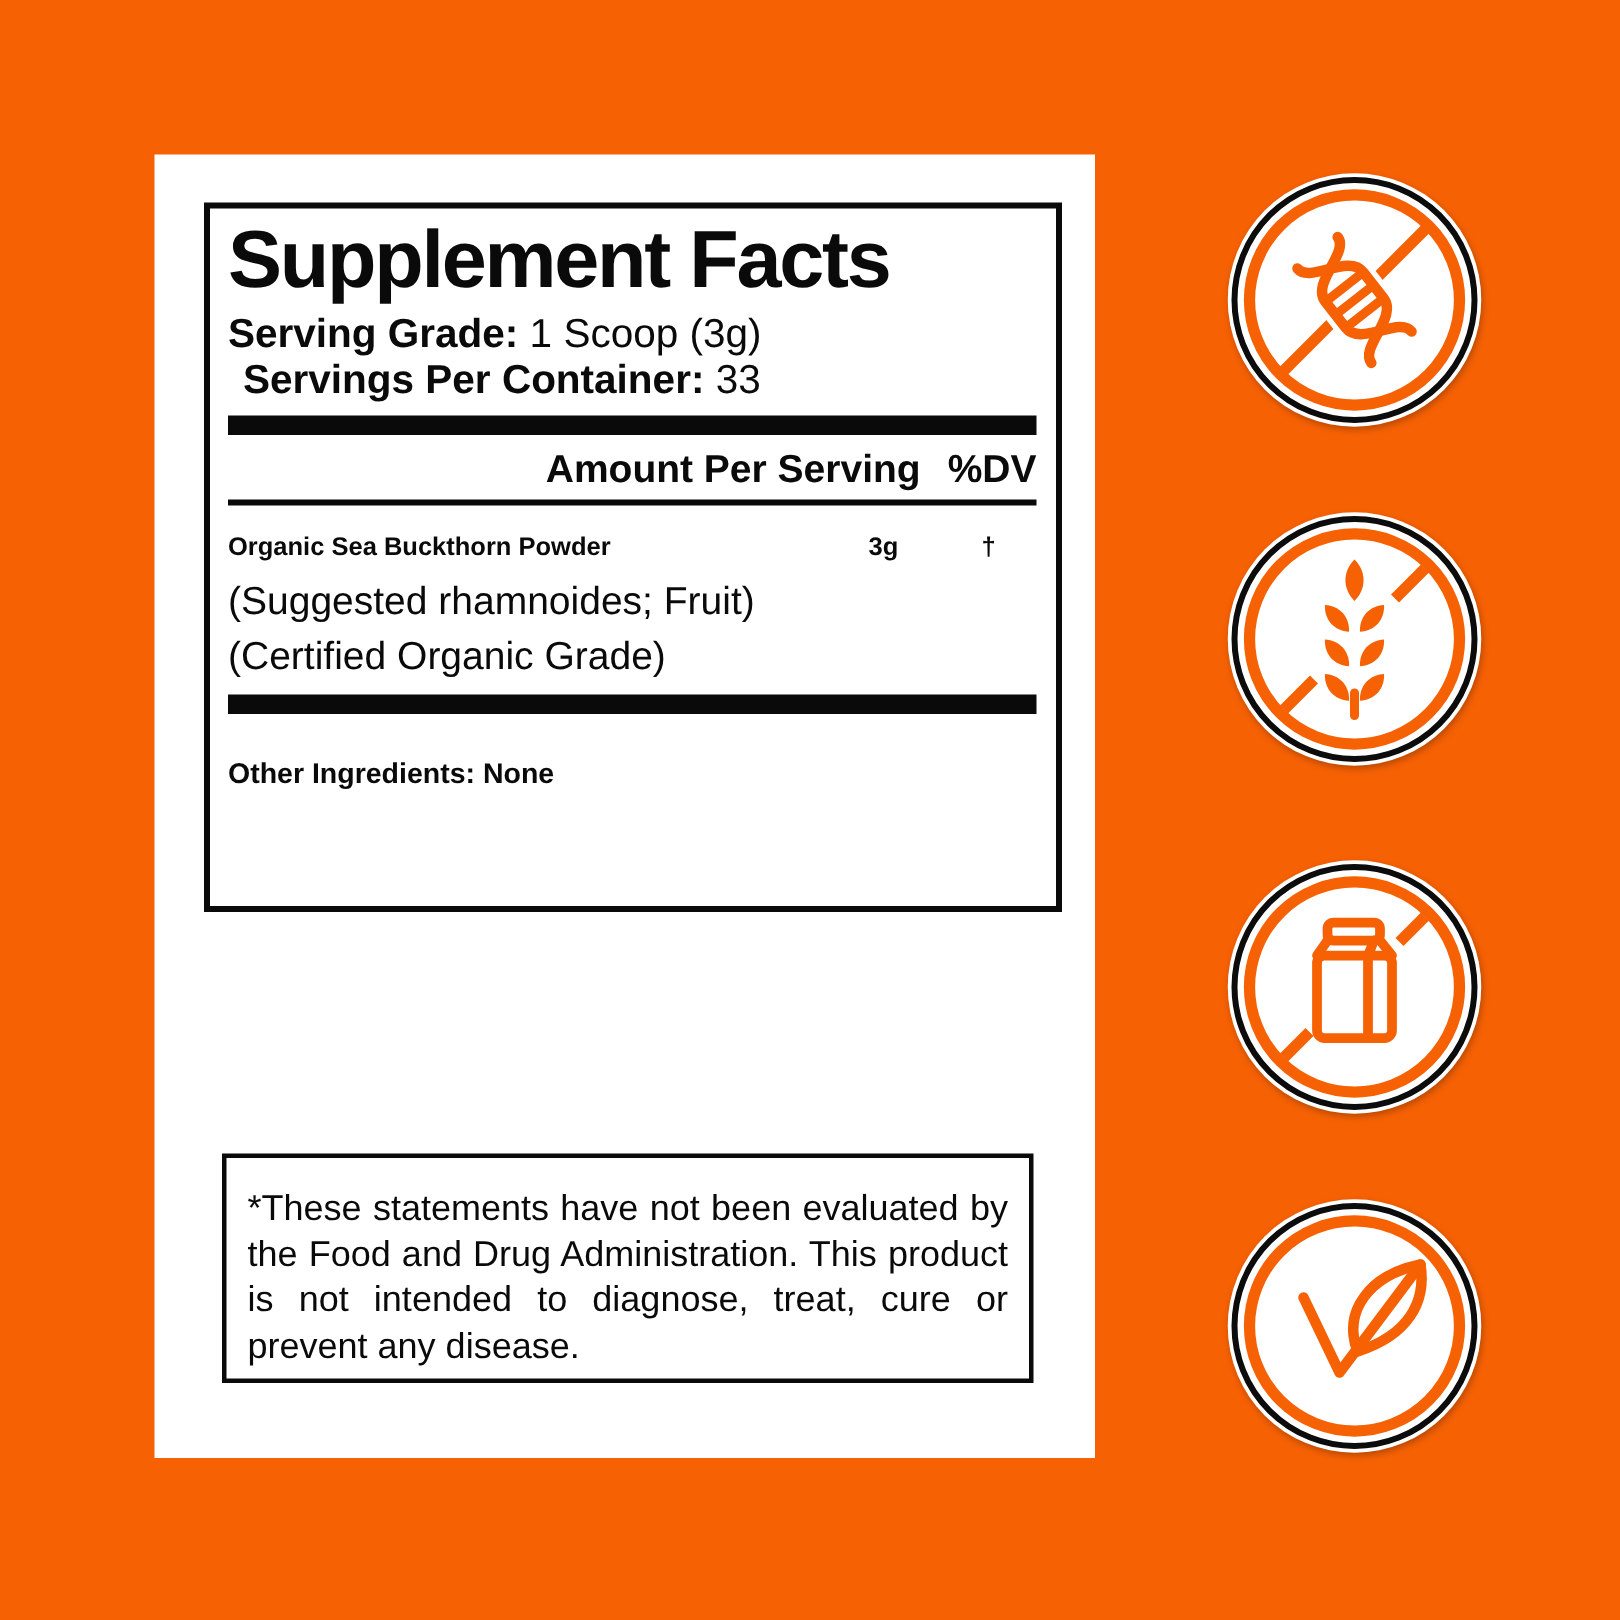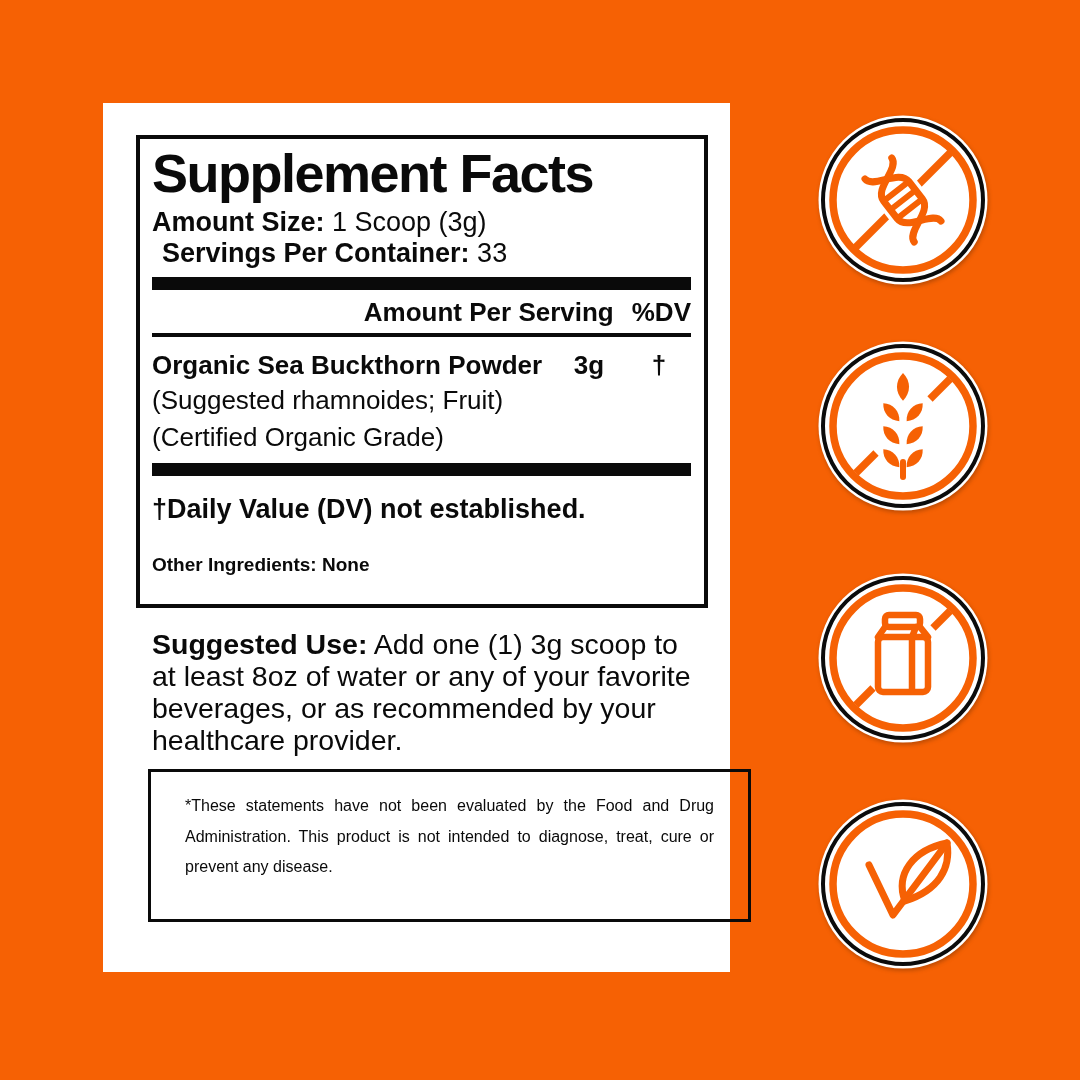--- a/index.html
+++ b/index.html
@@ -31,39 +31,39 @@
   }
   .kv{font-size:27px;line-height:29px;margin-top:7px;white-space:nowrap;}
   .kv + .kv{margin-top:2px;margin-left:10px;}
   .kv .lbl{font-weight:bold;}
   .bar-thick{height:13px;background:var(--ink);margin-top:9px;}
   .hdr-row{
     display:flex;justify-content:flex-end;align-items:baseline;gap:18px;
     font-weight:bold;font-size:26px;line-height:27px;margin-top:9px;
   }
   .bar-thin{height:4px;background:var(--ink);margin-top:7px;}
-  .ing-row{display:flex;align-items:baseline;font-weight:bold;font-size:26px;line-height:30px;margin-top:13px;}
+  .ing-row{display:flex;align-items:baseline;font-weight:bold;font-size:17px;line-height:30px;margin-top:13px;}
   .ing-name{flex:1;white-space:nowrap;}
   .ing-amt{width:76px;text-align:center;}
   .ing-dv{width:64px;text-align:center;}
   .ing-sub{font-size:26px;line-height:33px;margin-top:4px;white-space:nowrap;}
   .footnote{font-weight:bold;font-size:27px;line-height:30px;margin-top:18px;white-space:nowrap;}
   .other-ing{font-weight:bold;font-size:19px;line-height:30px;margin-top:26px;white-space:nowrap;}
   
   .suggested{
     position:absolute;left:49px;top:525px;width:552px;
     font-size:28.5px;line-height:32px;margin:0;
   }
   .suggested .lbl{font-weight:bold;}
   
   .disclaimer{
-    position:absolute;left:45px;top:666px;width:603px;height:153px;
+    position:absolute;left:45px;top:666px;width:541px;height:153px;
     border:3px solid var(--ink);box-sizing:border-box;
-    padding:19px 34px 0;
-    font-size:16px;line-height:30.5px;text-align:justify;margin:0;
+    padding:19px 14px 0;
+    font-size:24px;line-height:30.5px;text-align:justify;margin:0;
   }
   
   .badge{position:absolute;left:817px;width:172px;height:172px;}
   .badge svg{width:172px;height:172px;display:block;filter:drop-shadow(1px 2px 2px rgba(70,30,0,.35));}
   .b1{top:114px;} .b2{top:340px;} .b3{top:572px;} .b4{top:798px;}
   .disc-bg{fill:#fff;}
   .ring-black{fill:none;stroke:#0C0C0C;stroke-width:4px;}
   .ring-orange{fill:none;stroke:var(--accent);stroke-width:7.5px;}
   .slash{stroke:var(--accent);stroke-width:7.5px;stroke-linecap:butt;}
   .halo{fill:none;stroke:#fff;stroke-width:14px;stroke-linecap:round;}
@@ -76,21 +76,21 @@
 </style>
 </head>
 <body>
 
 <div class="panel">
 
   <div class="facts">
     <h1 class="facts-title">Supplement Facts</h1>
 
     <div class="kv">
-      <span class="lbl">Amount Size:</span>
+      <span class="lbl">Serving Grade:</span>
       <span class="val">1 Scoop (3g)</span>
     </div>
     <div class="kv">
       <span class="lbl">Servings Per Container:</span>
       <span class="val">33</span>
     </div>
 
     <div class="bar-thick"></div>
 
     <div class="hdr-row">
@@ -103,28 +103,23 @@
     <div class="ing-row">
       <span class="ing-name">Organic Sea Buckthorn Powder</span>
       <span class="ing-amt">3g</span>
       <span class="ing-dv">†</span>
     </div>
     <div class="ing-sub">(Suggested rhamnoides; Fruit)</div>
     <div class="ing-sub">(Certified Organic Grade)</div>
 
     <div class="bar-thick"></div>
 
-    <div class="footnote">†Daily Value (DV) not established.</div>
     <div class="other-ing">Other Ingredients: None</div>
   </div>
 
-  <p class="suggested">
-    <span class="lbl">Suggested Use:</span>
-    <span>Add one (1) 3g scoop to at least 8oz of water or any of your favorite beverages, or as recommended by your healthcare provider.</span>
-  </p>
 
   <p class="disclaimer">*These statements have not been evaluated by the Food and Drug Administration. This product is not intended to diagnose, treat, cure or prevent any disease.</p>
 </div>
 
 <div class="badge b1">
   <svg viewBox="0 0 172 172">
     <circle class="disc-bg" cx="86" cy="86" r="84.5"></circle>
     <circle class="ring-black" cx="86" cy="86" r="80"></circle>
     <circle class="ring-orange" cx="86" cy="86" r="70"></circle>
     <line class="slash" x1="37" y1="135" x2="135" y2="37"></line>

